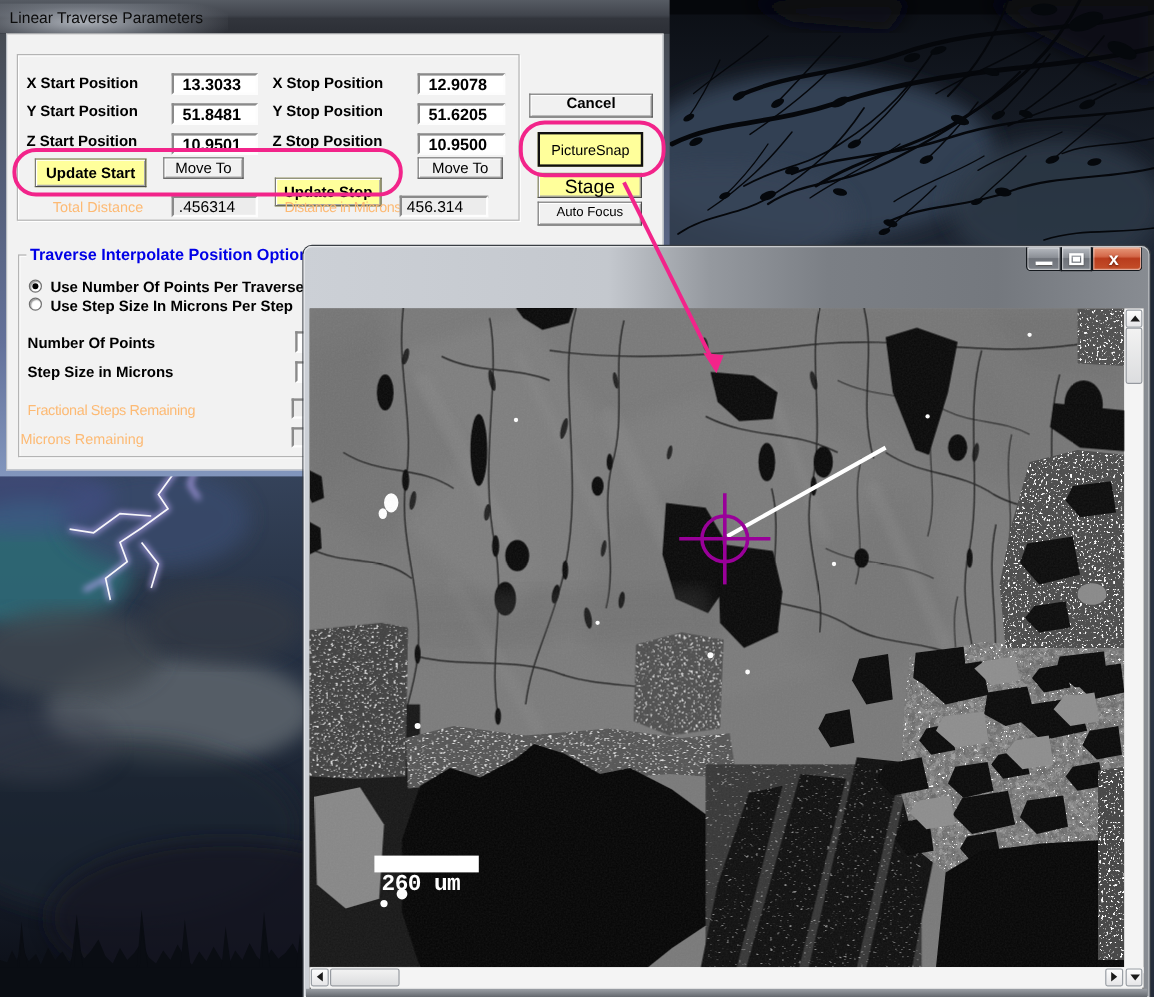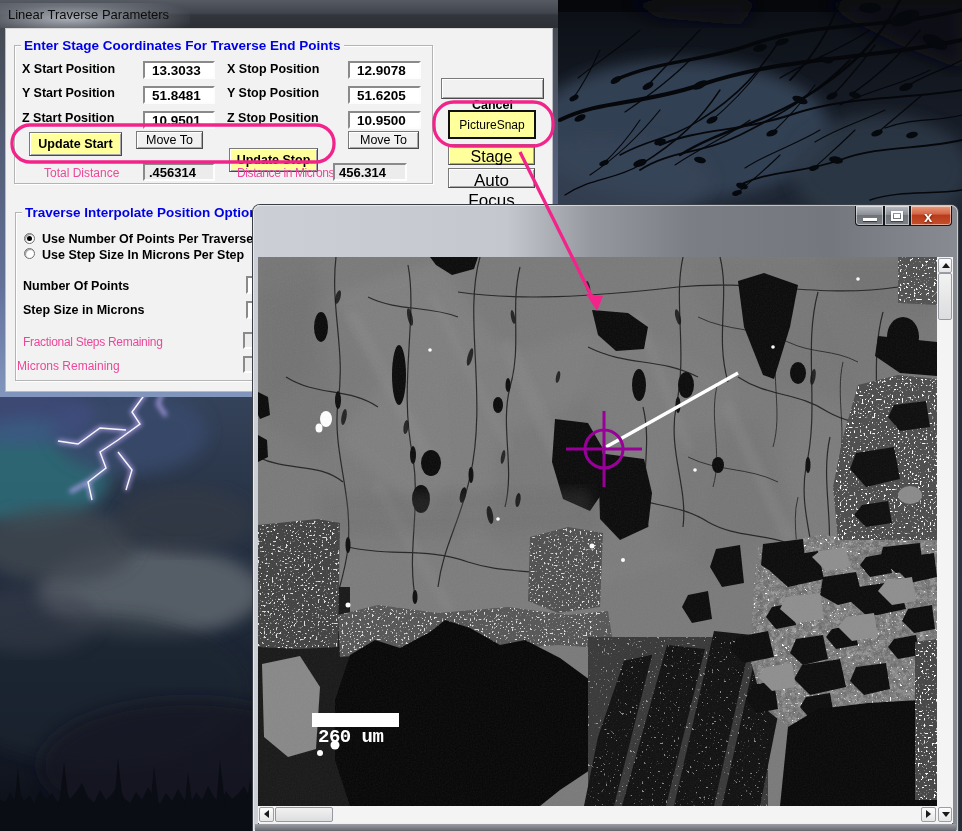--- a/index.html
+++ b/index.html
@@ -7,23 +7,23 @@
 
 #dlg{position:absolute;left:0;top:0;width:558px;height:397px}
 #dlgtitle{position:absolute;left:0;top:0;width:558px;height:28px;background:linear-gradient(180deg,#565b63 0%,#41454d 45%,#32353c 55%,#2c2f36 100%)}
 #dlgglow{position:absolute;left:-30px;top:3px;width:220px;height:25px;background:radial-gradient(ellipse 58% 95% at 45% 62%,rgba(185,190,198,.9),rgba(140,146,155,.5) 55%,rgba(110,116,125,0) 100%)}
 #dlgtitle span{position:absolute;left:8px;top:7px;font-size:13px;color:#0c0c0c}
 #dlgframe{position:absolute;left:0;top:28px;width:558px;height:369px;background:linear-gradient(180deg,#464b52 0%,#525c74 30%,#63719a 70%,#8296bd 100%)}
 #dlgbody{position:absolute;left:5px;top:28px;width:548px;height:364px;background:#f2f2f2;border:1px solid #b8bcc2;border-top:1px solid #d8d8d8}
 .gbox{position:absolute;border:1px solid #b4b4b4;box-shadow:1px 1px 0 #fff inset,1px 1px 0 #fff}
 .glab{position:absolute;background:#f2f2f2;color:#0000e6;font-weight:bold;font-size:13.5px;padding:0 3px;white-space:nowrap}
 .lab{position:absolute;font-size:12.5px;font-weight:bold;color:#000;white-space:nowrap}
-.rlab{position:absolute;font-size:12px;color:#ec4899;white-space:nowrap}
+.rlab{position:absolute;font-size:12px;color:#fdba74;white-space:nowrap}
 .field{position:absolute;background:#fff;border:2px solid;border-color:#8a8a8a #fdfdfd #fdfdfd #8a8a8a;font-weight:bold;font-size:13.5px;padding-left:7px;color:#000}
-.fieldg{position:absolute;background:#ececec;border:2px solid;border-color:#8a8a8a #fdfdfd #fdfdfd #8a8a8a;font-weight:bold;font-size:14px;padding-left:4px;color:#000}
+.fieldg{position:absolute;background:#ececec;border:2px solid;border-color:#8a8a8a #fdfdfd #fdfdfd #8a8a8a;font-weight:normal;font-size:14px;padding-left:4px;color:#000}
 .btn{position:absolute;background:#f1f1f1;border:1px solid #7a7a7a;border-bottom-color:#4a4a4a;border-right-color:#4a4a4a;box-shadow:inset 1px 1px 0 #ffffff,inset -1px -1px 0 #a8a8a8;font-size:12.5px;color:#000;text-align:center}
 .ybtn{background:#ffff9b}
 .radio{position:absolute;width:11px;height:11px;border-radius:50%;background:#fff;border:1px solid #707070;box-shadow:inset 1px 1px 1px #9a9a9a}
 </style></head>
 <body>
 <div id="desk">
 <svg width="962" height="831" viewBox="0 0 962 831">
 <defs>
 <linearGradient id="sky1" x1="0" y1="0" x2="0" y2="1">
 <stop offset="0" stop-color="#0b0e14"></stop>
@@ -160,21 +160,20 @@
 </svg>
 </div>
 <div id="dlg">
  <div id="dlgtitle">
       <div id="dlgglow"></div>
       <span>Linear Traverse Parameters</span>
     </div>
  <div id="dlgframe"></div>
  <div id="dlgbody"></div>
  <div class="gbox" style="left:14px;top:45px;width:419px;height:139px"></div>
- <div class="glab" style="left:21px;top:38px">Enter Stage Coordinates For Traverse End Points</div>
  <div class="lab" style="left:22px;top:62px">X Start Position</div>
  <div class="lab" style="left:22px;top:86px">Y Start Position</div>
  <div class="lab" style="left:22px;top:111px">Z Start Position</div>
  <div class="lab" style="left:227px;top:62px">X Stop Position</div>
  <div class="lab" style="left:227px;top:86px">Y Stop Position</div>
  <div class="lab" style="left:227px;top:111px">Z Stop Position</div>
  <div class="field" style="left:143px;top:61px;width:72px;height:18px">13.3033</div>
  <div class="field" style="left:143px;top:86px;width:72px;height:18px">51.8481</div>
  <div class="field" style="left:143px;top:111px;width:72px;height:18px">10.9501</div>
  <div class="field" style="left:348px;top:61px;width:73px;height:18px">12.9078</div>
@@ -197,24 +196,24 @@
  <div class="radio" style="left:24px;top:248px"></div>
  <div class="lab" style="left:42px;top:248px">Use Step Size In Microns Per Step</div>
  <div class="lab" style="left:23px;top:279px">Number Of Points</div>
  <div class="lab" style="left:23px;top:303px">Step Size in Microns</div>
  <div class="rlab" style="left:23px;top:335px;letter-spacing:-0.3px">Fractional Steps Remaining</div>
  <div class="rlab" style="left:17px;top:359px">Microns Remaining</div>
  <div class="field" style="left:246px;top:276px;width:60px;height:18px"></div>
  <div class="field" style="left:246px;top:301px;width:60px;height:18px"></div>
  <div class="fieldg" style="left:243px;top:332px;width:60px;height:17px"></div>
  <div class="fieldg" style="left:243px;top:356px;width:60px;height:17px"></div>
- <div class="btn" style="left:441px;top:78px;width:103px;height:20px;font-weight:bold;font-size:12.5px;padding-top:19px">Cancel</div>
+ <div class="btn" style="left:441px;top:78px;width:103px;height:20px;font-weight:bold;font-size:12.5px;padding-top:0">Cancel</div>
  <div style="position:absolute;left:448px;top:110px;width:88px;height:29px;border:2px solid #101010;background:#ffff9b;font-size:12px;text-align:center;padding-top:6px">PictureSnap</div>
  <div class="btn ybtn" style="left:448px;top:144px;width:87px;height:21px;font-size:16px;padding-top:3px">Stage</div>
- <div class="btn" style="left:448px;top:168px;width:87px;height:20px;font-size:17px;padding-top:2px">Auto Focus</div>
+ <div class="btn" style="left:448px;top:168px;width:87px;height:20px;font-size:11px;padding-top:2px">Auto Focus</div>
 </div>
 <style>
 #win{position:absolute;left:253px;top:205px;width:705px;height:626px;border-radius:7px 7px 0 0;
  background:linear-gradient(90deg,#ccd0d6 0%,#c4c8ce 36%,#95999f 48%,#7b7f85 62%,#74787e 82%,#888c92 100%);
  box-shadow:0 0 0 1px #3a3f45, inset 0 0 0 1px rgba(255,255,255,.55)}
 #wtitle{position:absolute;left:6px;top:5px;width:660px;height:22px;font-size:12.5px;color:#101010;white-space:nowrap}
 #wicon{position:absolute;left:5px;top:3px;width:14px;height:13px;background:#fff;border:1px solid #6a7a86}
 #wicon i{position:absolute;left:1px;top:1px;width:6px;height:9px;background:#37907c}
 #wicon b{position:absolute;left:7px;top:1px;width:4px;height:4px;background:#bfe9d8}
 .cbtn{position:absolute;top:1px;height:20px;border:1px solid #14181d;border-top:none;box-shadow:inset 0 0 0 1px rgba(255,255,255,.5)}

